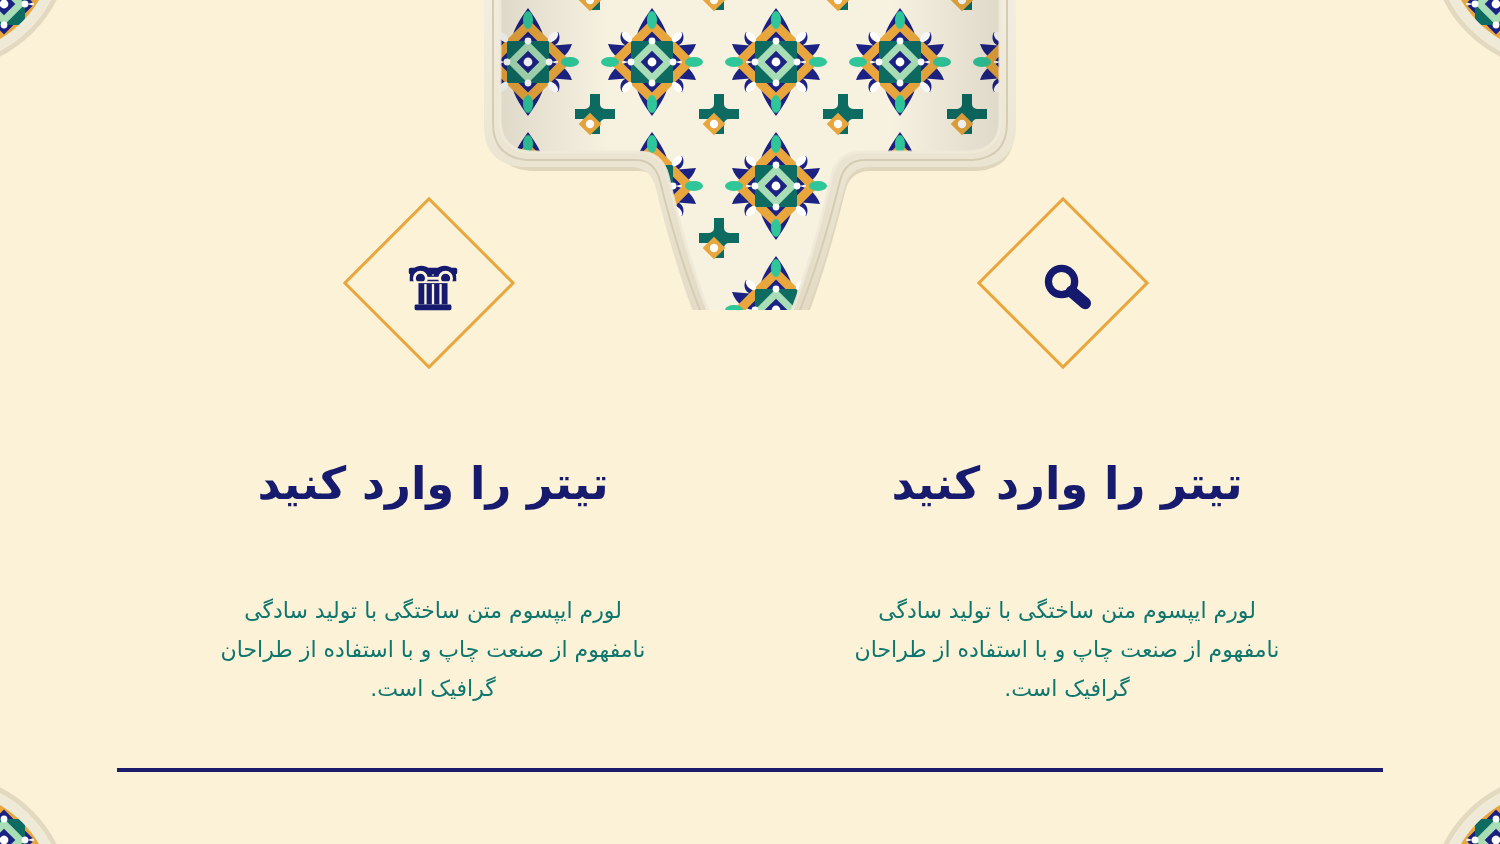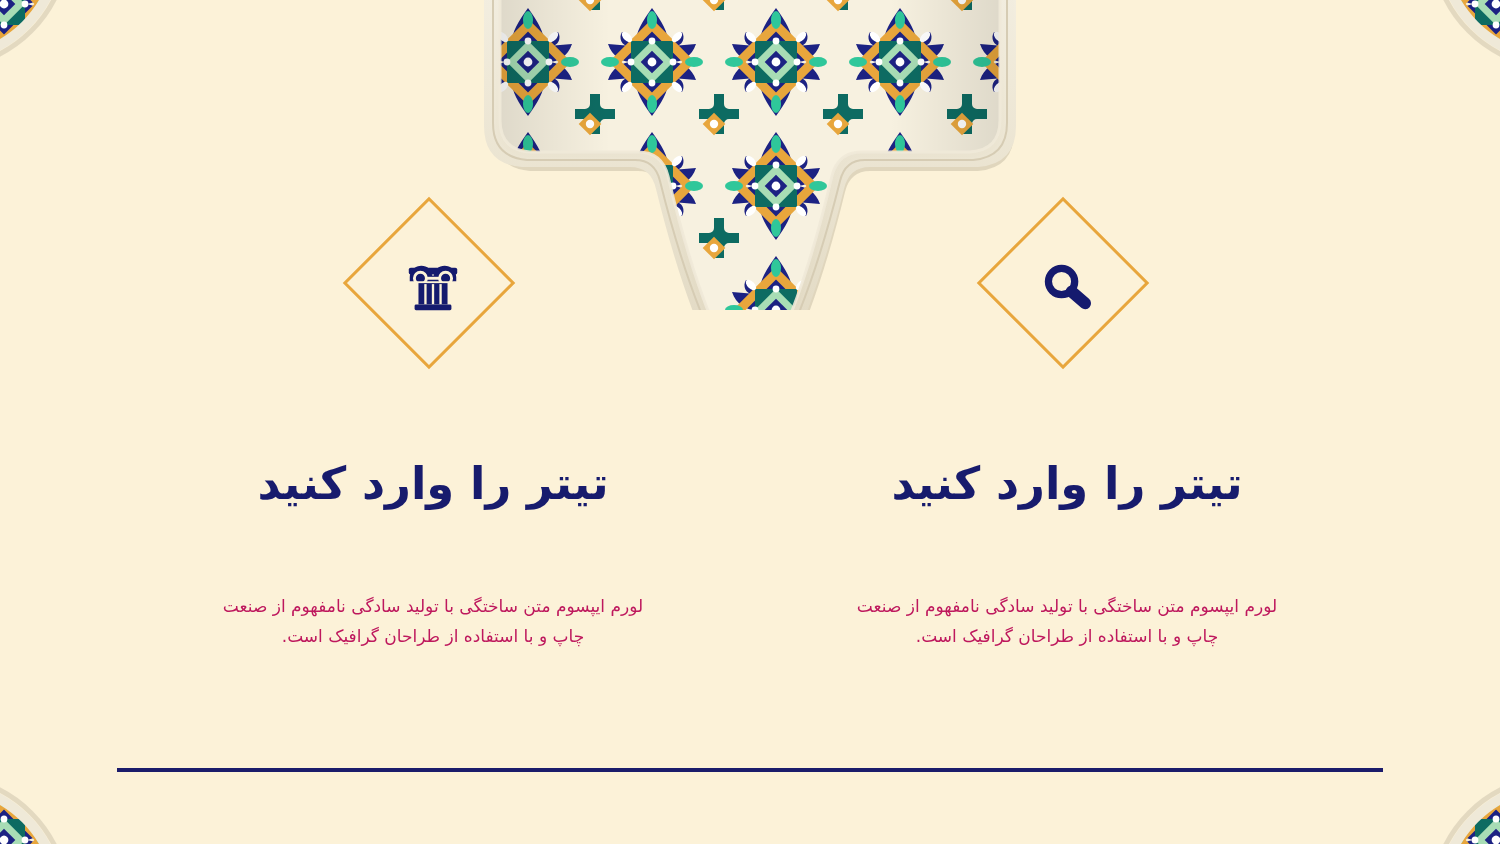--- a/index.html
+++ b/index.html
@@ -100,23 +100,23 @@
     line-height: 1.22;
     font-weight: bold;
     color: #171b6d;
     direction: rtl;
     letter-spacing: 0;
   }
 
   .feature-body {
     margin: 32px 0 0 0;
     width: 440px;
-    font-size: 17px;
+    font-size: 22px;
     line-height: 1.78;
-    color: #be185d;
+    color: #0f766e;
     direction: rtl;
     font-weight: normal;
   }
 
   
   #bottom-rule {
     position: absolute;
     left: 117px;
     top: 768px;
     width: 1266px;

